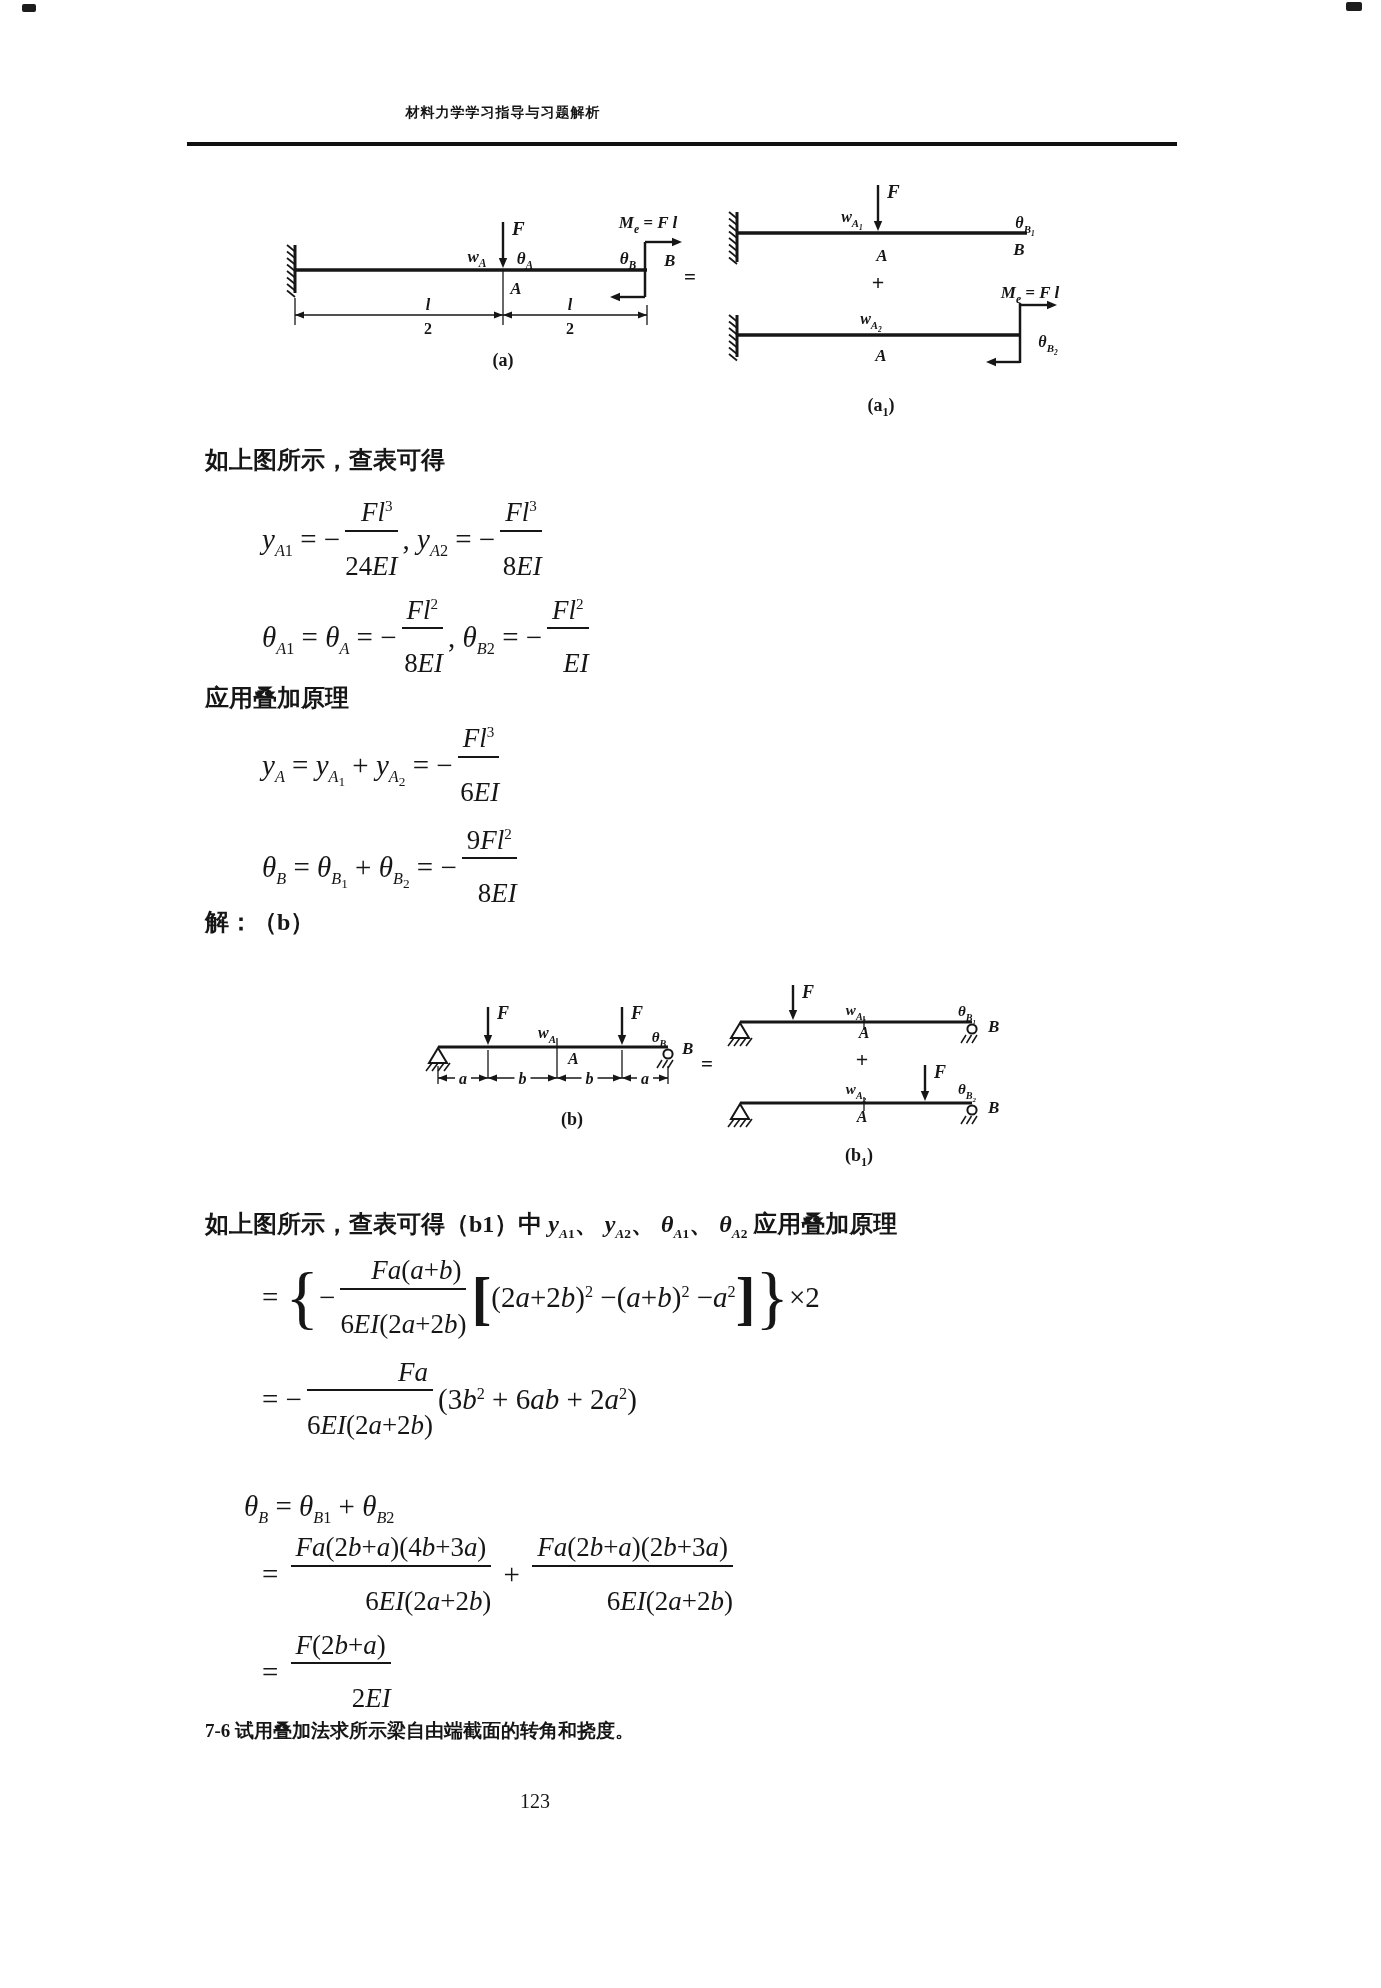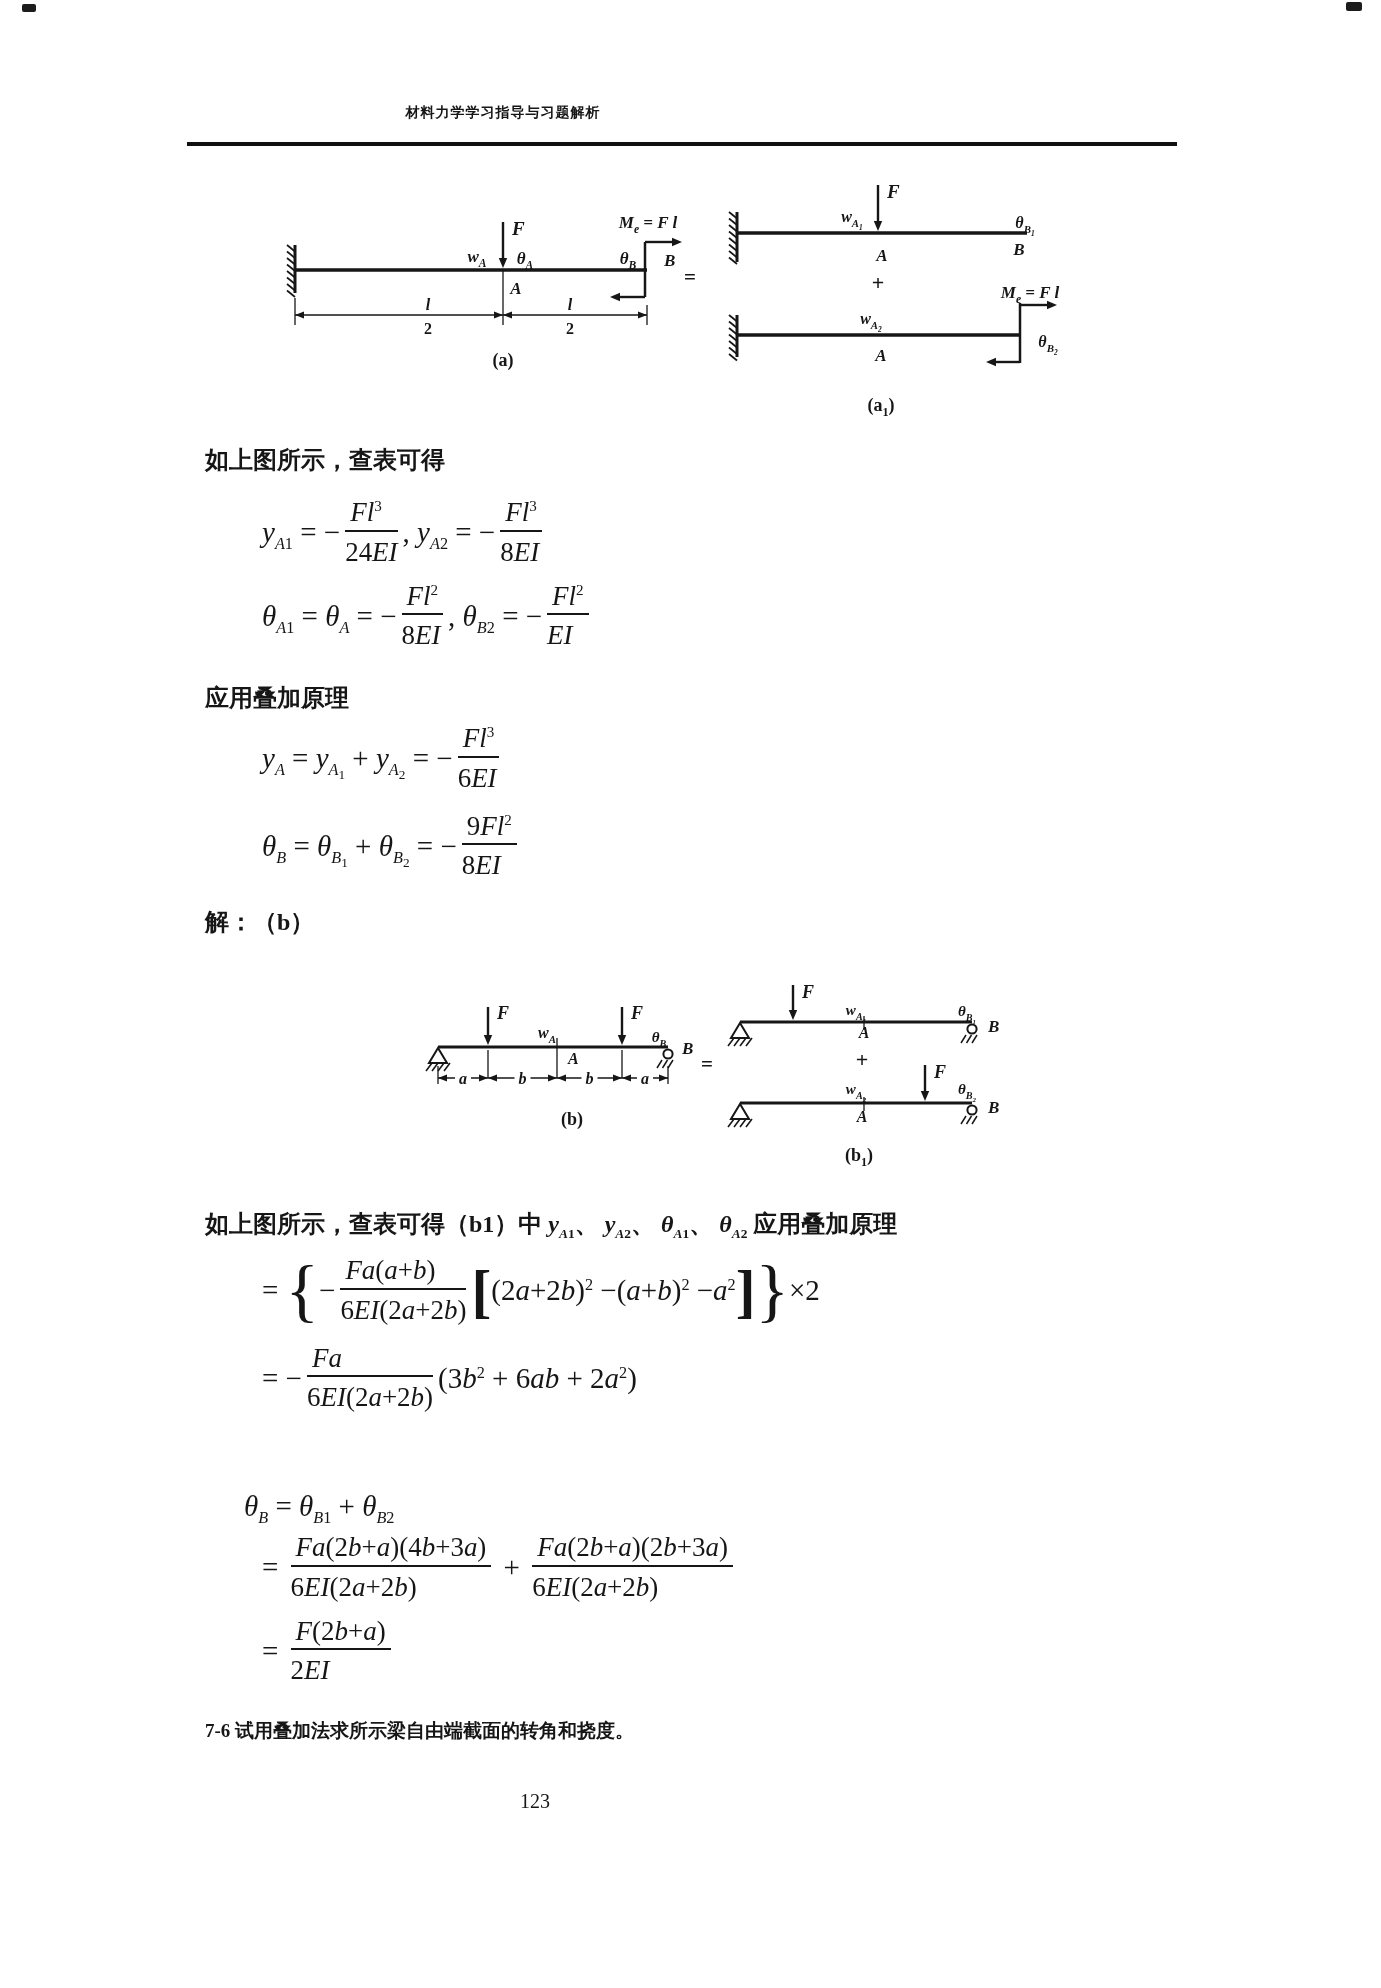--- a/index.html
+++ b/index.html
@@ -11,23 +11,23 @@
   .para{position:absolute;font-family:"Liberation Serif","DejaVu Serif",serif;font-size:24px;
         font-weight:600;white-space:nowrap;}
   .small{font-size:19px;}
   .blk{position:absolute;}
   .mline{font-family:"Liberation Serif","DejaVu Serif",serif;font-size:29px;white-space:pre;margin-bottom:12px;}
   .mline.ind{padding-left:18px;}
   .mline i, .im i{font-style:italic;font-family:"Liberation Serif","DejaVu Serif",serif;}
   sub{font-size:.56em;line-height:0;}
   sub sub{font-size:.82em;}
   sup{font-size:.56em;line-height:0;}
-  .fr{display:inline-block;vertical-align:middle;text-align:left;margin:0 5px;transform:translateY(-3px);}
+  .fr{display:inline-block;vertical-align:middle;text-align:right;margin:0 5px;transform:translateY(-3px);}
   .nu{display:block;font-size:.93em;line-height:1.18;padding:0 5px 1px 5px;border-bottom:2.2px solid #161616;}
-  .de{display:block;font-size:.93em;line-height:1.18;padding-top:5px;}
+  .de{display:block;font-size:.93em;line-height:1.18;padding-top:19px;}
   .bg{font-size:2.4em;vertical-align:middle;line-height:0;position:relative;top:-3px;}
   .bq{font-size:2.05em;font-weight:bold;vertical-align:middle;line-height:0;position:relative;top:-3px;}
   .im{font-size:24px;white-space:pre;}
   .pagenum{position:absolute;left:520px;top:1790px;width:120px;
            font-family:"Liberation Serif","DejaVu Serif",serif;font-size:20px;}
   svg.fig{position:absolute;overflow:visible;}
   svg text{font-family:"Liberation Serif","DejaVu Serif",serif;font-style:italic;font-weight:700;fill:#161616;}
   svg text.cap{font-style:normal;}
   svg text.op{font-style:normal;}
   svg text.up{font-style:normal;}

